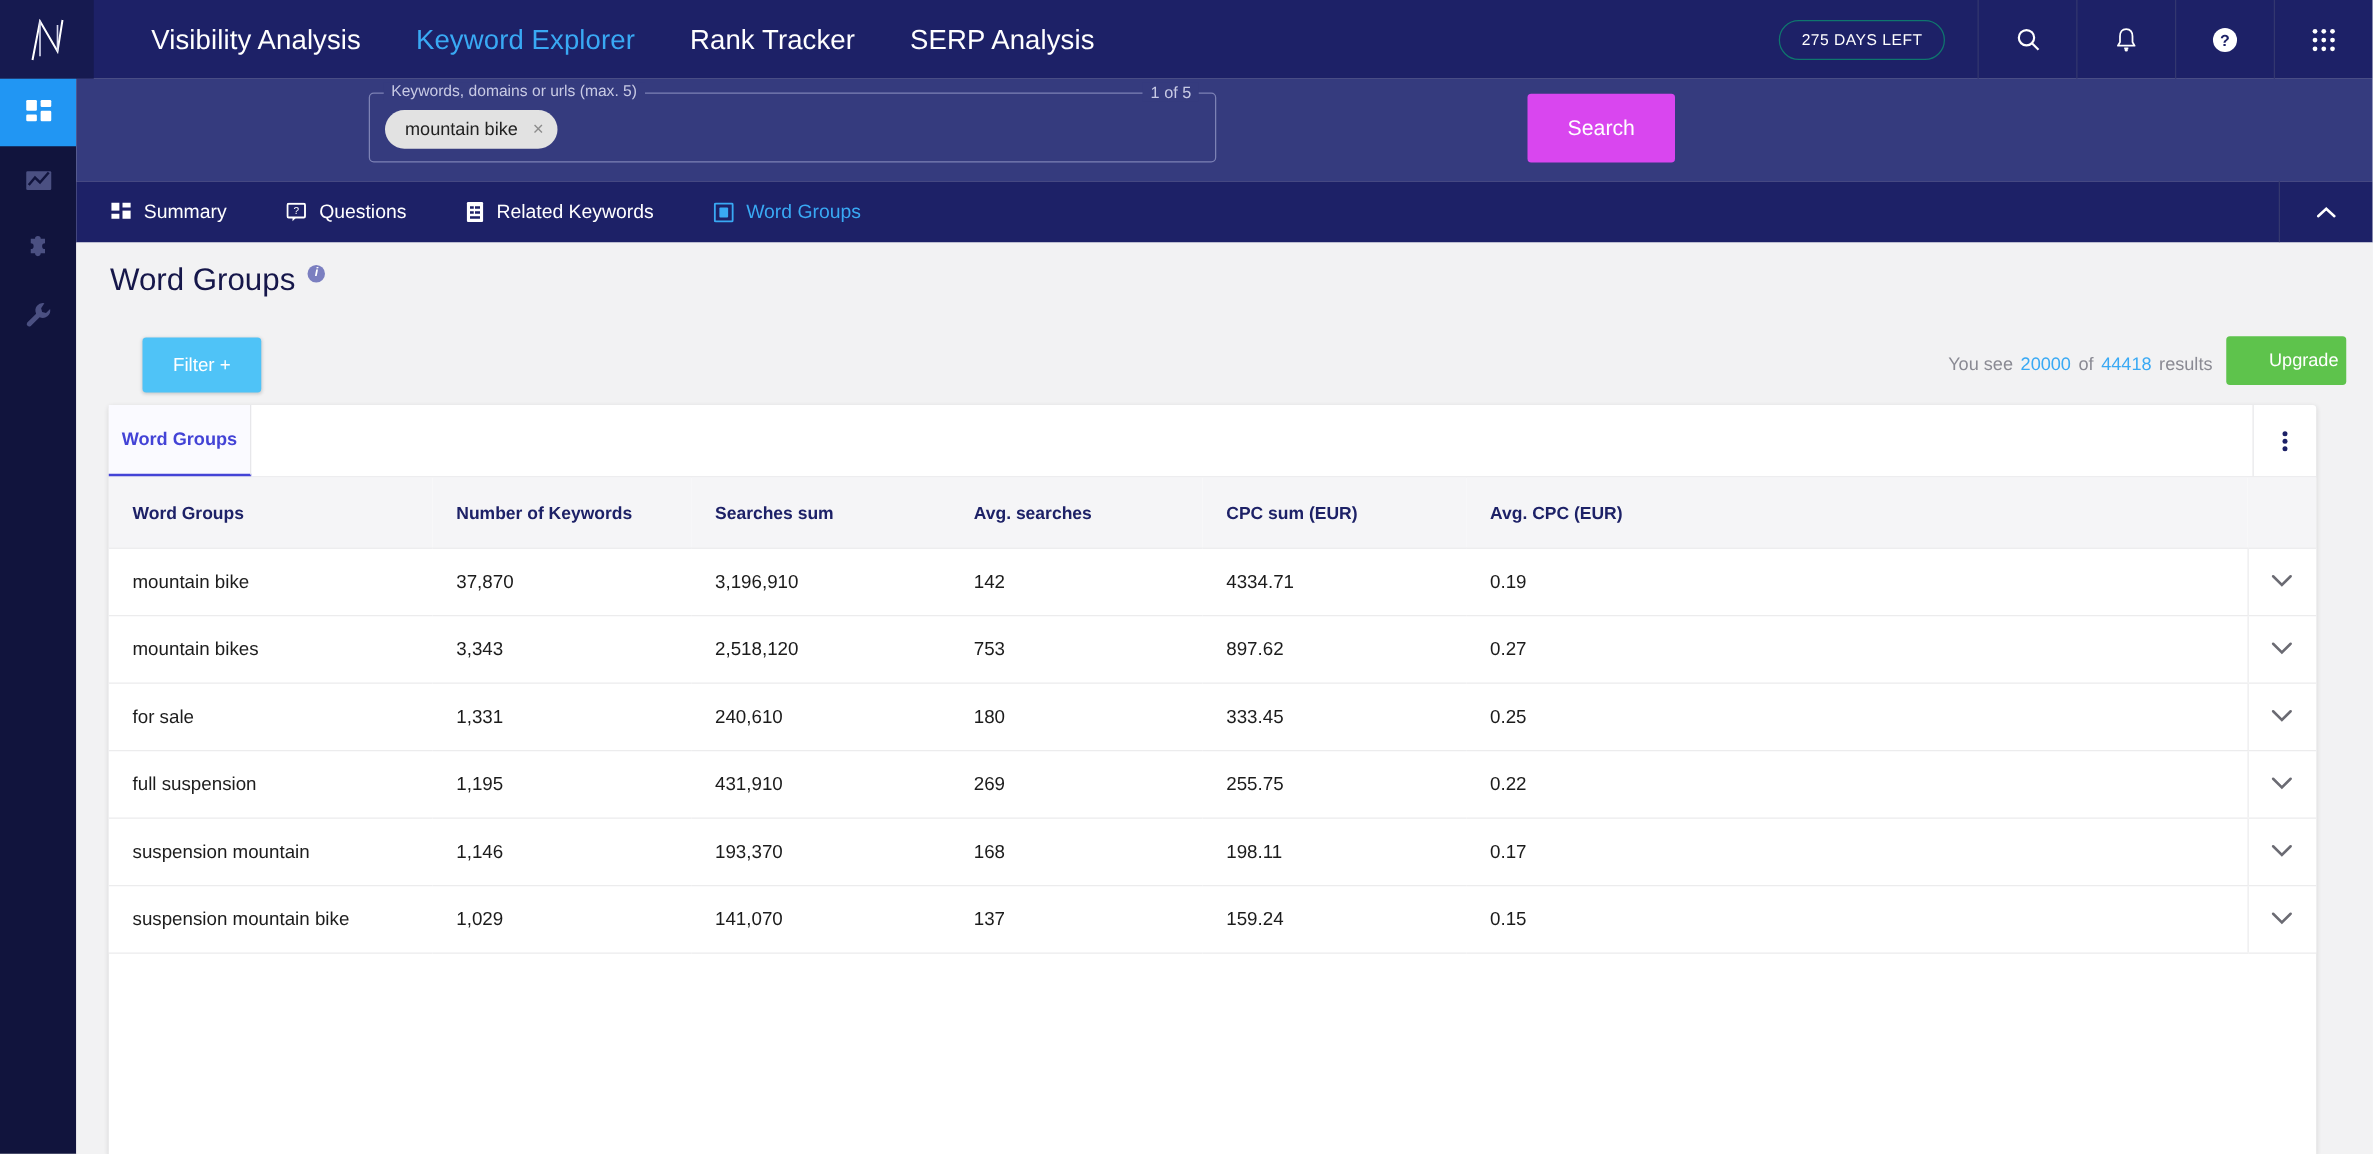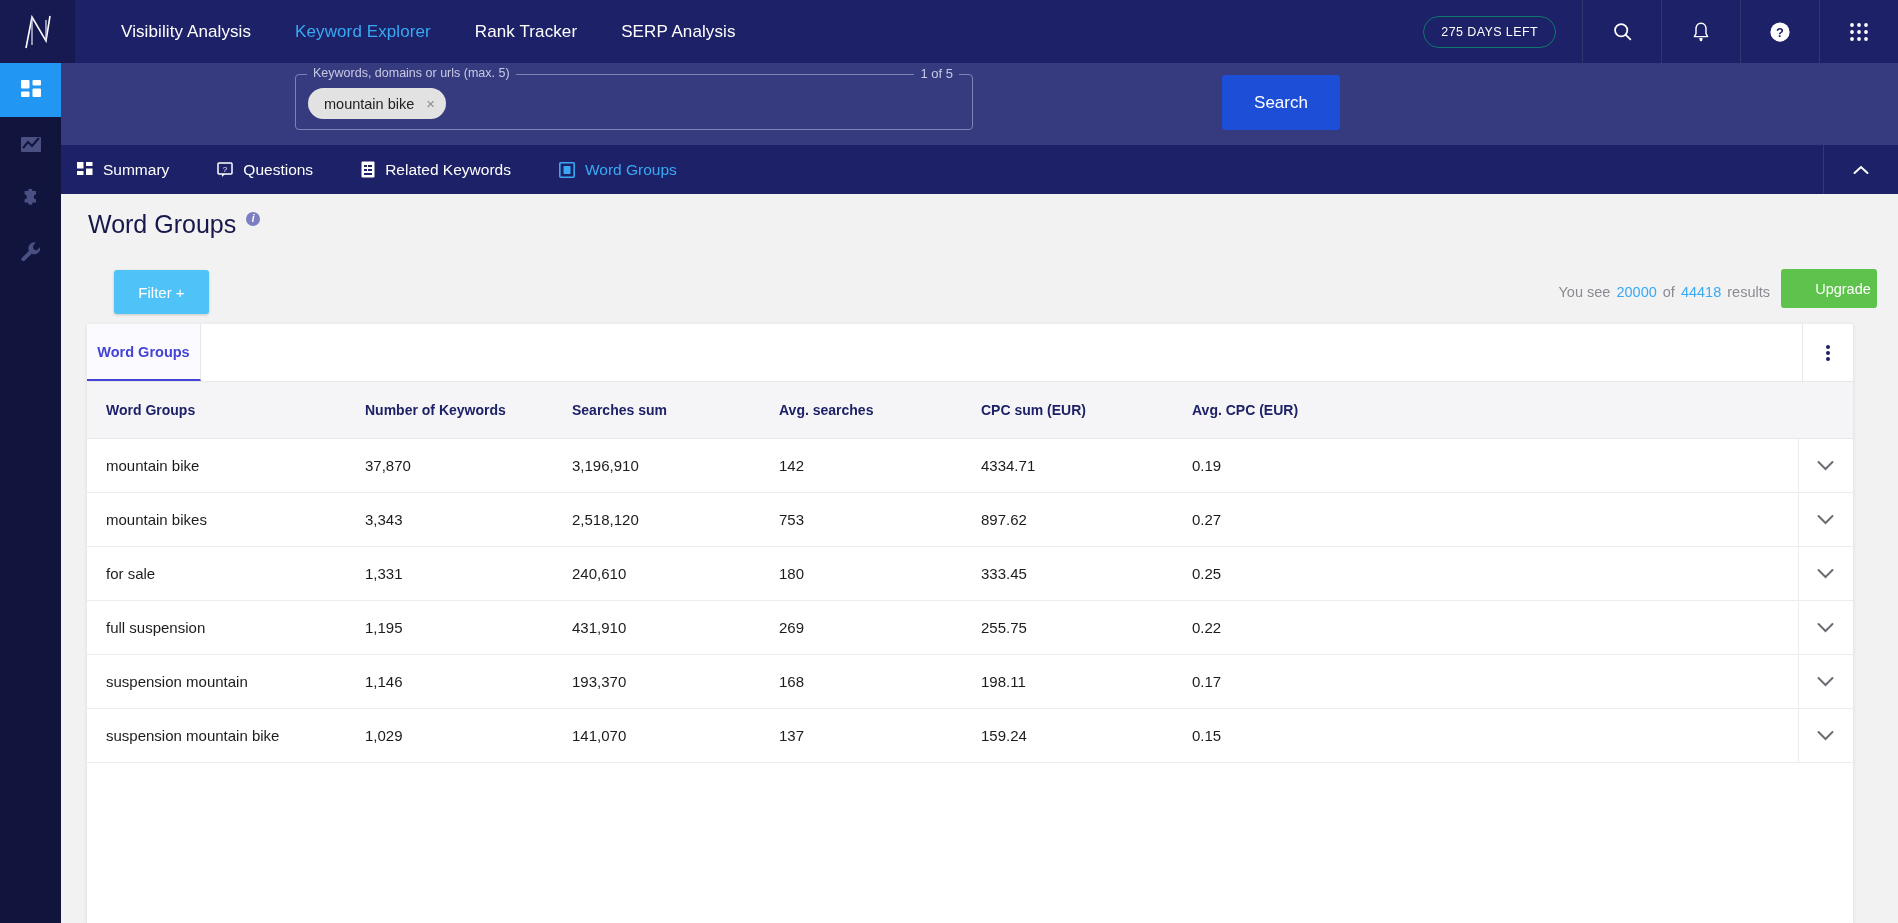--- a/index.html
+++ b/index.html
@@ -13,21 +13,21 @@
   .topnav {
     position: absolute; top: 0; left: 0; width: 1898px; height: 63px;
     background: #1d2167; display: flex; align-items: center;
   }
   .logo-cell {
     width: 75px; height: 63px; background: #161a50;
     display: flex; align-items: center; justify-content: center;
   }
   .nav-links { display: flex; align-items: center; margin-left: 24px; }
   .nav-link {
-    color: #ffffff; font-size: 17px; padding: 0 22px; cursor: pointer;
+    color: #ffffff; font-size: 22px; padding: 0 22px; cursor: pointer;
     white-space: nowrap; letter-spacing: .1px;
   }
   .nav-link.active { color: #39a9f4; }
   .topnav-right {
     margin-left: auto; display: flex; align-items: center; height: 63px;
   }
   .days-pill {
     border: 1px solid #0f766e; border-radius: 16px; color: #fff;
     font-size: 12.5px; letter-spacing: .4px; padding: 8px 17px;
     white-space: nowrap; cursor: pointer;
@@ -86,33 +86,33 @@
   .flag::after {
     content:""; position:absolute; left:0; top:0; width:8px; height:7px; background:#3c3b6e;
   }
   .country-caret {
     position: absolute; right: 12px; top: 22px; width: 0; height: 0;
     border-left: 6px solid transparent; border-right: 6px solid transparent;
     border-top: 6px solid #b9bcd9; cursor: pointer;
   }
   .search-btn {
     position: absolute; left: 1161px; top: 12px; width: 118px; height: 55px;
-    background: #1d4ed8; color: #fff; font-size: 17px; border: none;
+    background: #d946ef; color: #fff; font-size: 17px; border: none;
     border-radius: 3px; cursor: pointer; font-family: inherit;
   }
   
   .tabbar {
     position: absolute; top: 145px; left: 61px; width: 1837px; height: 49px;
     background: #1d2167; display: flex; align-items: center;
   }
   .tab {
     display: flex; align-items: center; color: #fff; font-size: 15.5px;
     margin-left: 32px; cursor: pointer; white-space: nowrap;
   }
-  .tab:first-child { margin-left: 16px; }
+  .tab:first-child { margin-left: 28px; }
   .tab.active { color: #39a9f4; }
   .tab .ticon { margin-right: 10px; display:flex; }
   .collapse-cell {
     margin-left: auto; width: 75px; height: 49px; display: flex;
     align-items: center; justify-content: center; border-left: 1px solid #34386f;
     cursor: pointer;
   }
   
   .content { position: absolute; top: 194px; left: 61px; width: 1837px; height: 729px; background: #f2f2f3; }
   .page-title {

